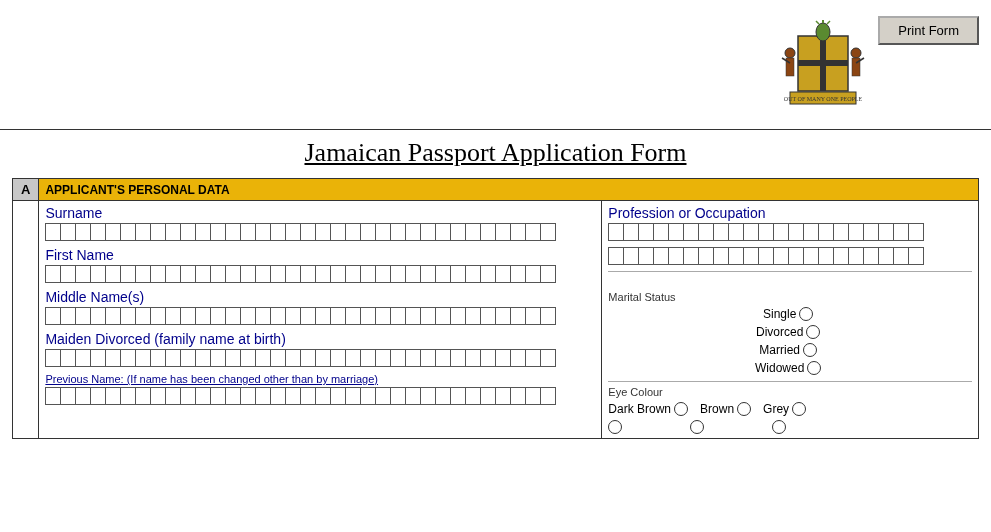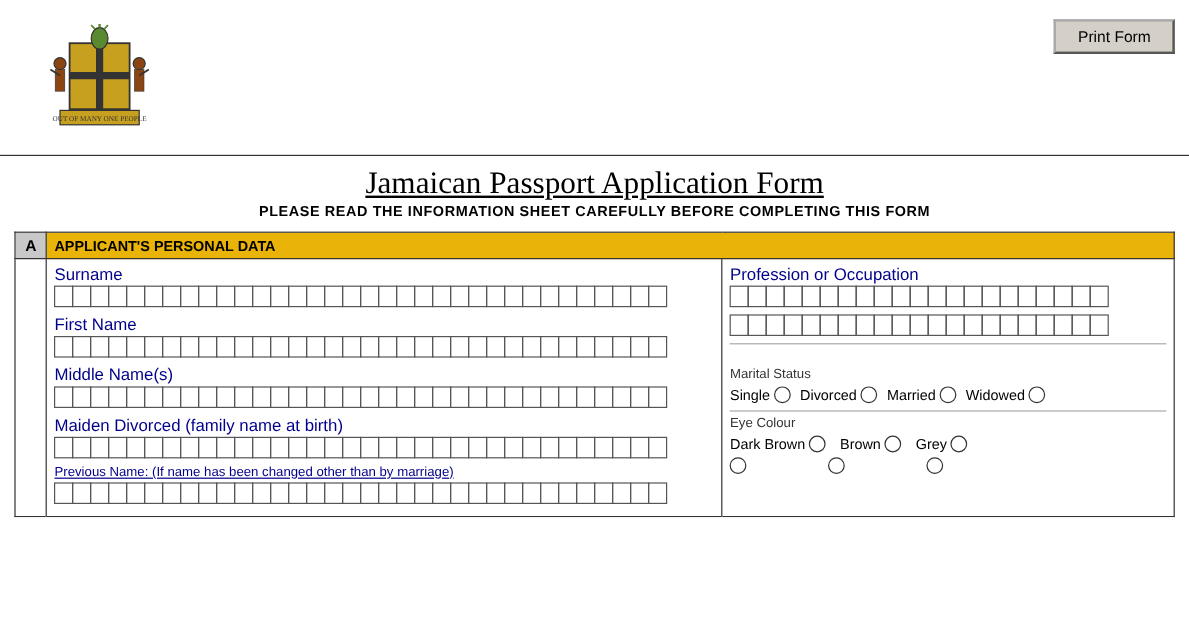--- a/index.html
+++ b/index.html
@@ -8,21 +8,21 @@
       font-size: 13px;
       background: #fff;
       color: #000;
       width: 991px;
       overflow-x: hidden;
     }
 
     .header-area {
       display: flex;
       align-items: flex-start;
-      justify-content: space-between;
+      justify-content: flex-end;
       padding: 8px 12px 4px 28px;
     }
 
     .coat-of-arms {
       width: 110px;
       height: 110px;
     }
 
     .print-btn-container {
       display: flex;
@@ -137,20 +137,21 @@
       color: #333;
       margin-bottom: 4px;
       display: block;
     }
 
     .marital-options {
       display: flex;
       align-items: center;
       flex-wrap: wrap;
       gap: 4px;
+      flex-direction: column;
     }
 
     .radio-option {
       display: flex;
       align-items: center;
       gap: 3px;
       font-size: 12px;
       margin-right: 4px;
     }
 
@@ -225,21 +226,20 @@
 
   <div class="print-btn-container">
     <button class="print-btn">Print Form</button>
   </div>
 </div>
 
 <hr class="divider">
 
 <div class="form-title-area">
   <h1 class="form-title">Jamaican Passport Application Form</h1>
-  <div class="form-subtitle">PLEASE READ THE INFORMATION SHEET CAREFULLY BEFORE COMPLETING THIS FORM</div>
 </div>
 
 <table class="form-table">
   <tbody>
 
     <tr>
       <td class="section-letter">A</td>
       <td class="section-header" colspan="2">APPLICANT'S PERSONAL DATA</td>
     </tr>
 

